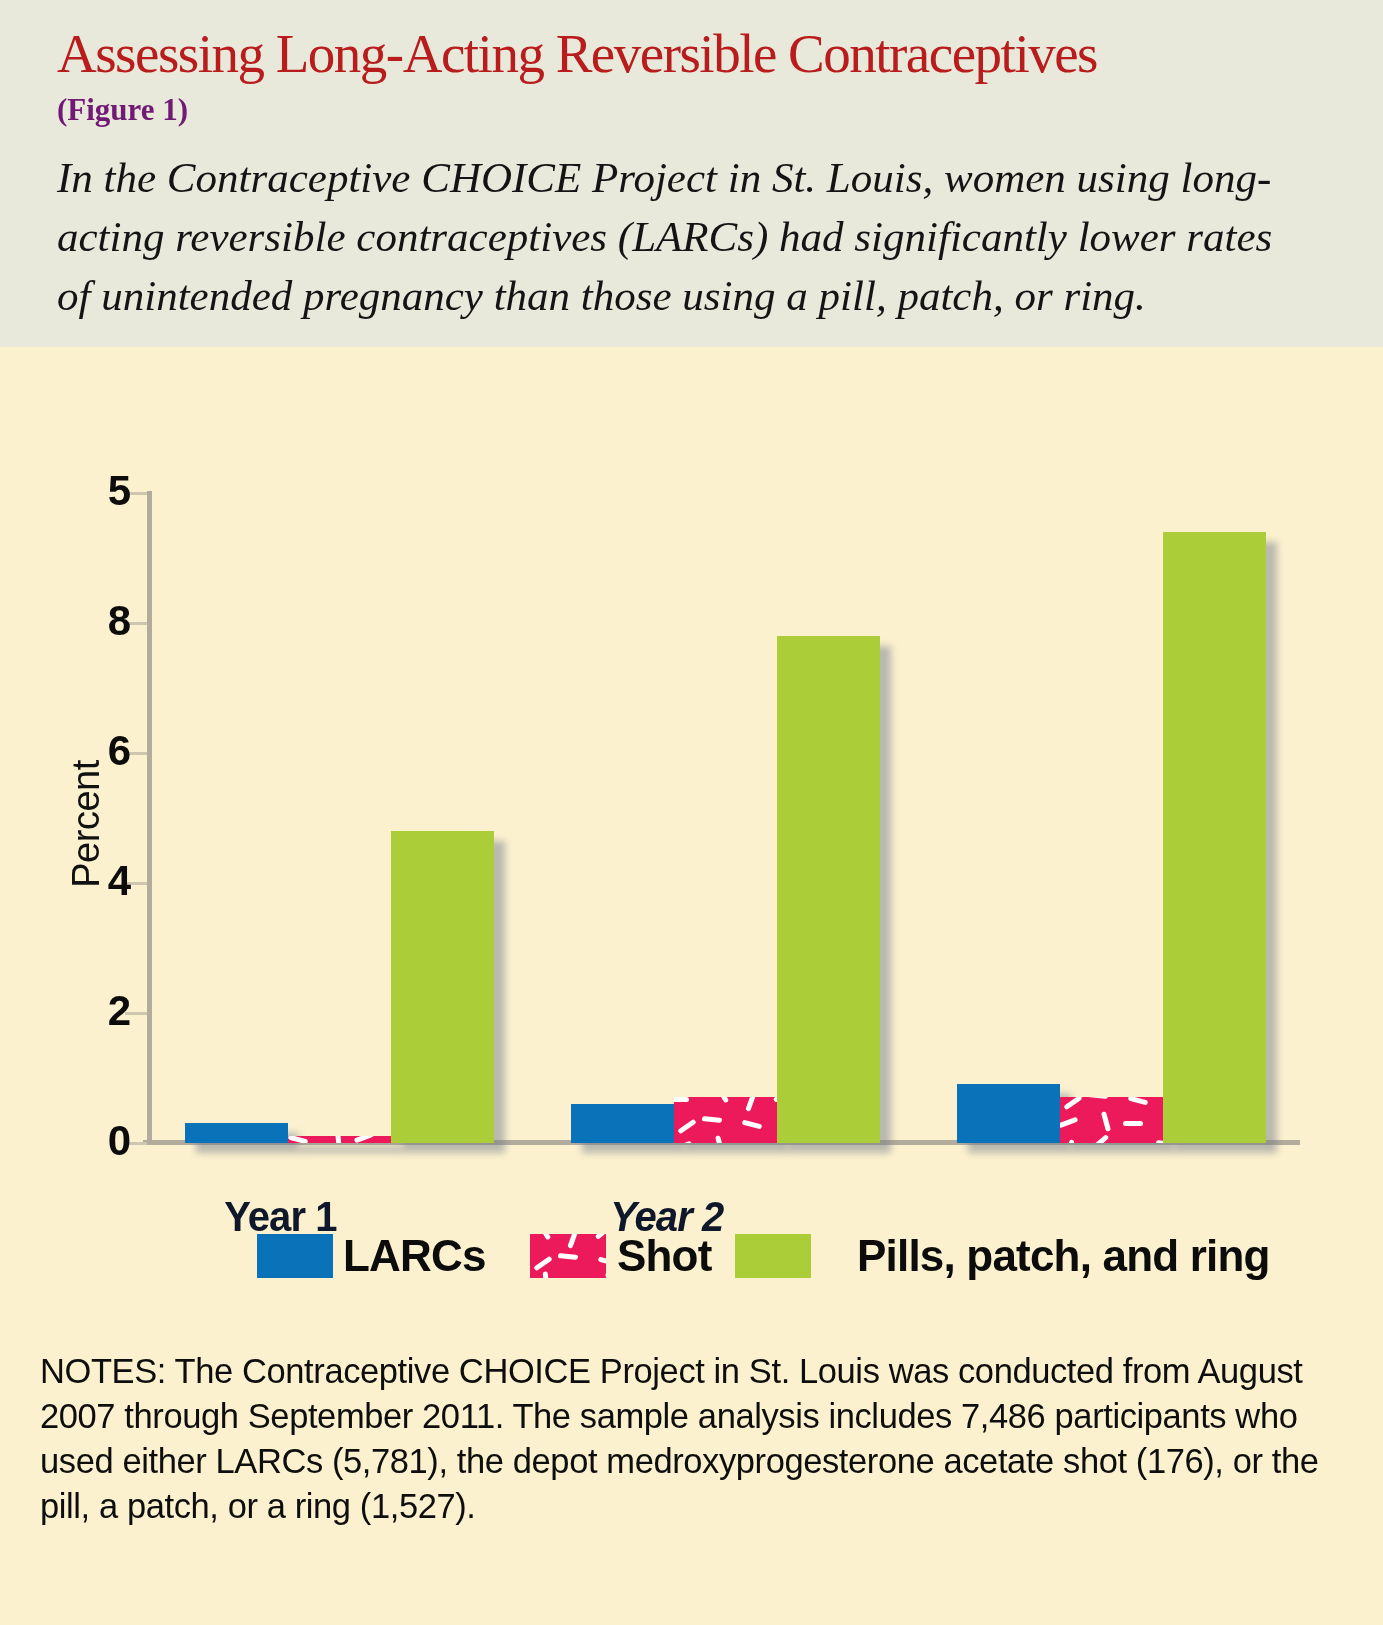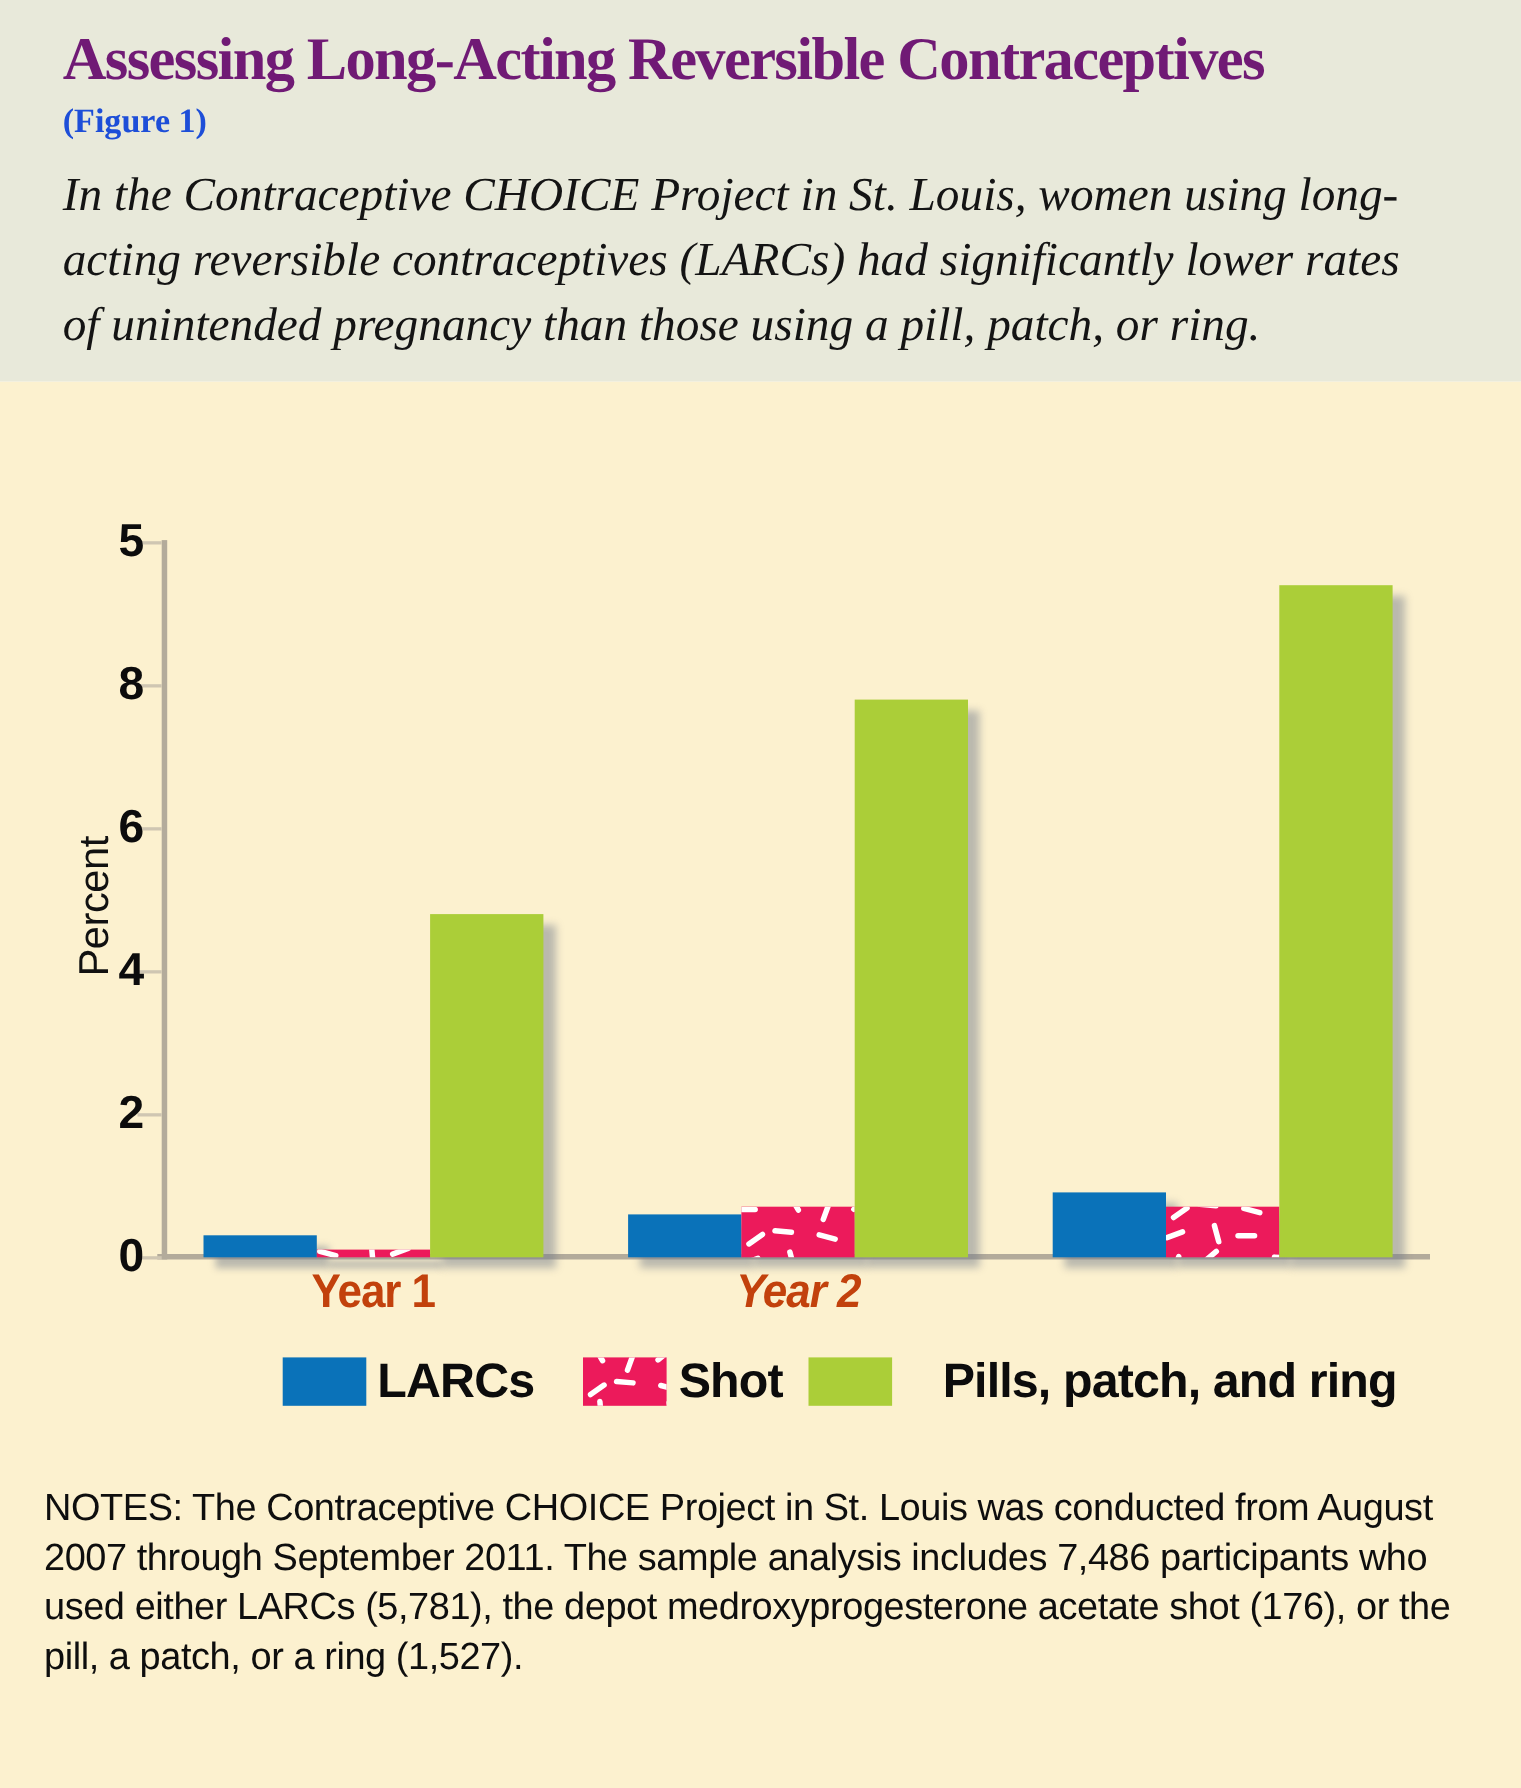--- a/index.html
+++ b/index.html
@@ -1,44 +1,44 @@
 <!DOCTYPE html>
 <html><head>
 <meta charset="utf-8">
 <style>
   html,body{margin:0;padding:0;background:#ffffff;}
   .page{position:relative;width:1383px;height:1625px;margin:0 auto;overflow:hidden;
         font-family:"Liberation Sans",sans-serif;color:#111;}
   
   .header-band{position:absolute;left:0;top:0;width:1383px;height:347px;background:#e8e9da;}
   .main-title{position:absolute;left:57px;top:22px;width:1290px;
-              font-family:"Liberation Serif",serif;font-weight:700;font-size:55px;
-              letter-spacing:-1.5px;color:#701a75;}
+              font-family:"Liberation Serif",serif;font-weight:400;font-size:55px;
+              letter-spacing:-1.5px;color:#b91c1c;}
   .figure-label{position:absolute;left:57px;top:92px;
-              font-family:"Liberation Serif",serif;font-weight:700;font-size:31px;color:#1d4ed8;}
+              font-family:"Liberation Serif",serif;font-weight:700;font-size:31px;color:#701a75;}
   .subtitle{position:absolute;left:57px;top:148px;width:1250px;
               font-family:"Liberation Serif",serif;font-style:italic;font-size:43px;
               line-height:59px;color:#141414;}
   
   .chart-section{position:absolute;left:0;top:347px;width:1383px;height:1278px;background:#fcf1cf;}
   .chart-title{position:absolute;left:0;top:36px;width:1360px;text-align:center;
               font-weight:700;font-size:46px;letter-spacing:-1px;color:#0c0c0c;}
   .chart-title>span{display:inline-block;transform:scaleX(.94);transform-origin:center;}
   .yaxis-line{position:absolute;left:147px;top:144px;width:5px;height:654px;background:#b3ab9b;}
   .xaxis-line{position:absolute;left:143px;top:793px;width:1157px;height:5px;background:#b3ab9b;}
   .ytick-line{position:absolute;left:125px;width:22px;height:3px;background:#cfc6b2;}
   .ytick-label{position:absolute;left:30px;width:100px;text-align:right;
               font-weight:700;font-size:42px;letter-spacing:-1px;color:#0c0c0c;}
   .y-axis-title{position:absolute;left:-34px;top:456px;width:240px;height:42px;text-align:center;
               font-size:38px;letter-spacing:-.5px;color:#111;transform:rotate(-90deg);}
   .bar{position:absolute;width:103px;box-shadow:11px 10px 7px rgba(116,124,138,.48);}
   .bar.patterned{overflow:hidden;}
   .dash{position:absolute;width:20px;height:5px;border-radius:3px;background:#ffffff;}
-  .xlabel{position:absolute;top:803px;width:240px;text-align:center;
-              font-weight:700;font-size:43px;letter-spacing:-1px;color:#c2410c;}
+  .xlabel{position:absolute;top:845px;width:240px;
+              font-weight:700;font-size:43px;letter-spacing:-1px;color:#0f172a;}
   .xlabel>span{display:inline-block;transform:scaleX(.93);transform-origin:center;}
   .legend-swatch{position:absolute;top:887px;width:76px;height:44px;}
   .legend-swatch.patterned{overflow:hidden;}
   .legend-label{position:absolute;top:884px;font-weight:700;font-size:44px;
               letter-spacing:-.8px;color:#0c0c0c;white-space:nowrap;}
   .notes{position:absolute;left:40px;top:1002px;width:1310px;
               font-size:34.5px;line-height:45px;letter-spacing:-.4px;color:#0e0e0e;}
   .source{position:absolute;left:40px;top:1186px;width:1310px;
               font-family:"Liberation Serif",serif;font-size:33px;line-height:43px;color:#111;}
   .source-label{font-family:"Liberation Sans",sans-serif;font-weight:700;font-size:30px;

